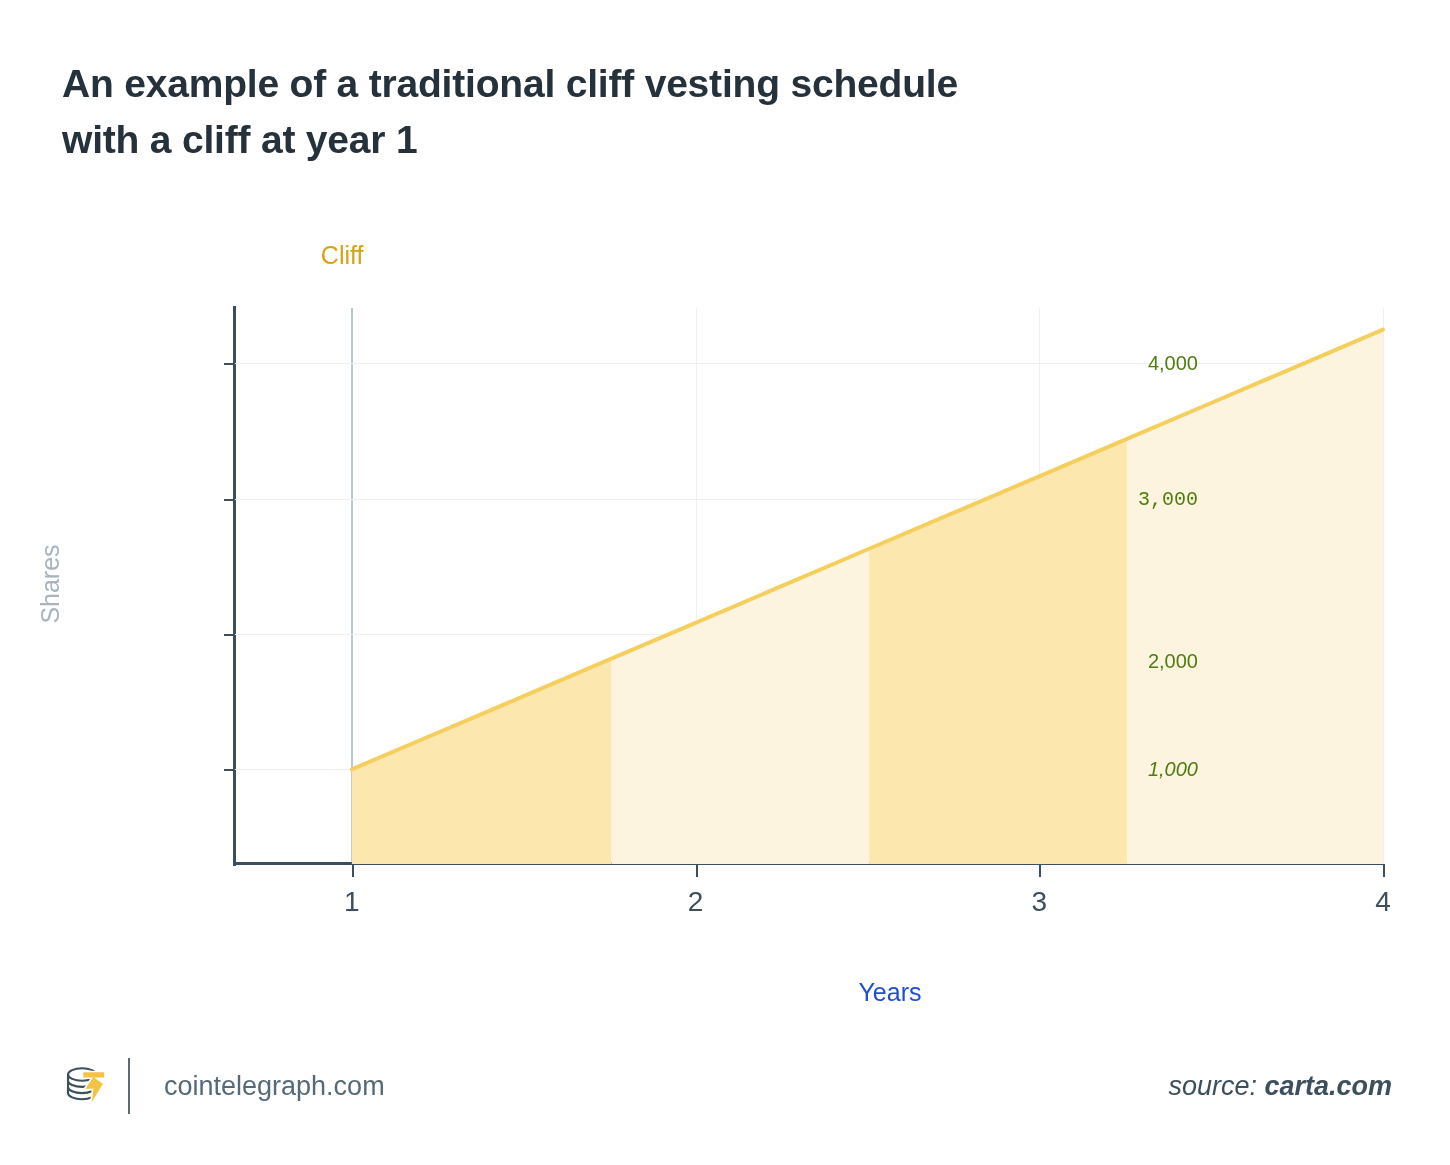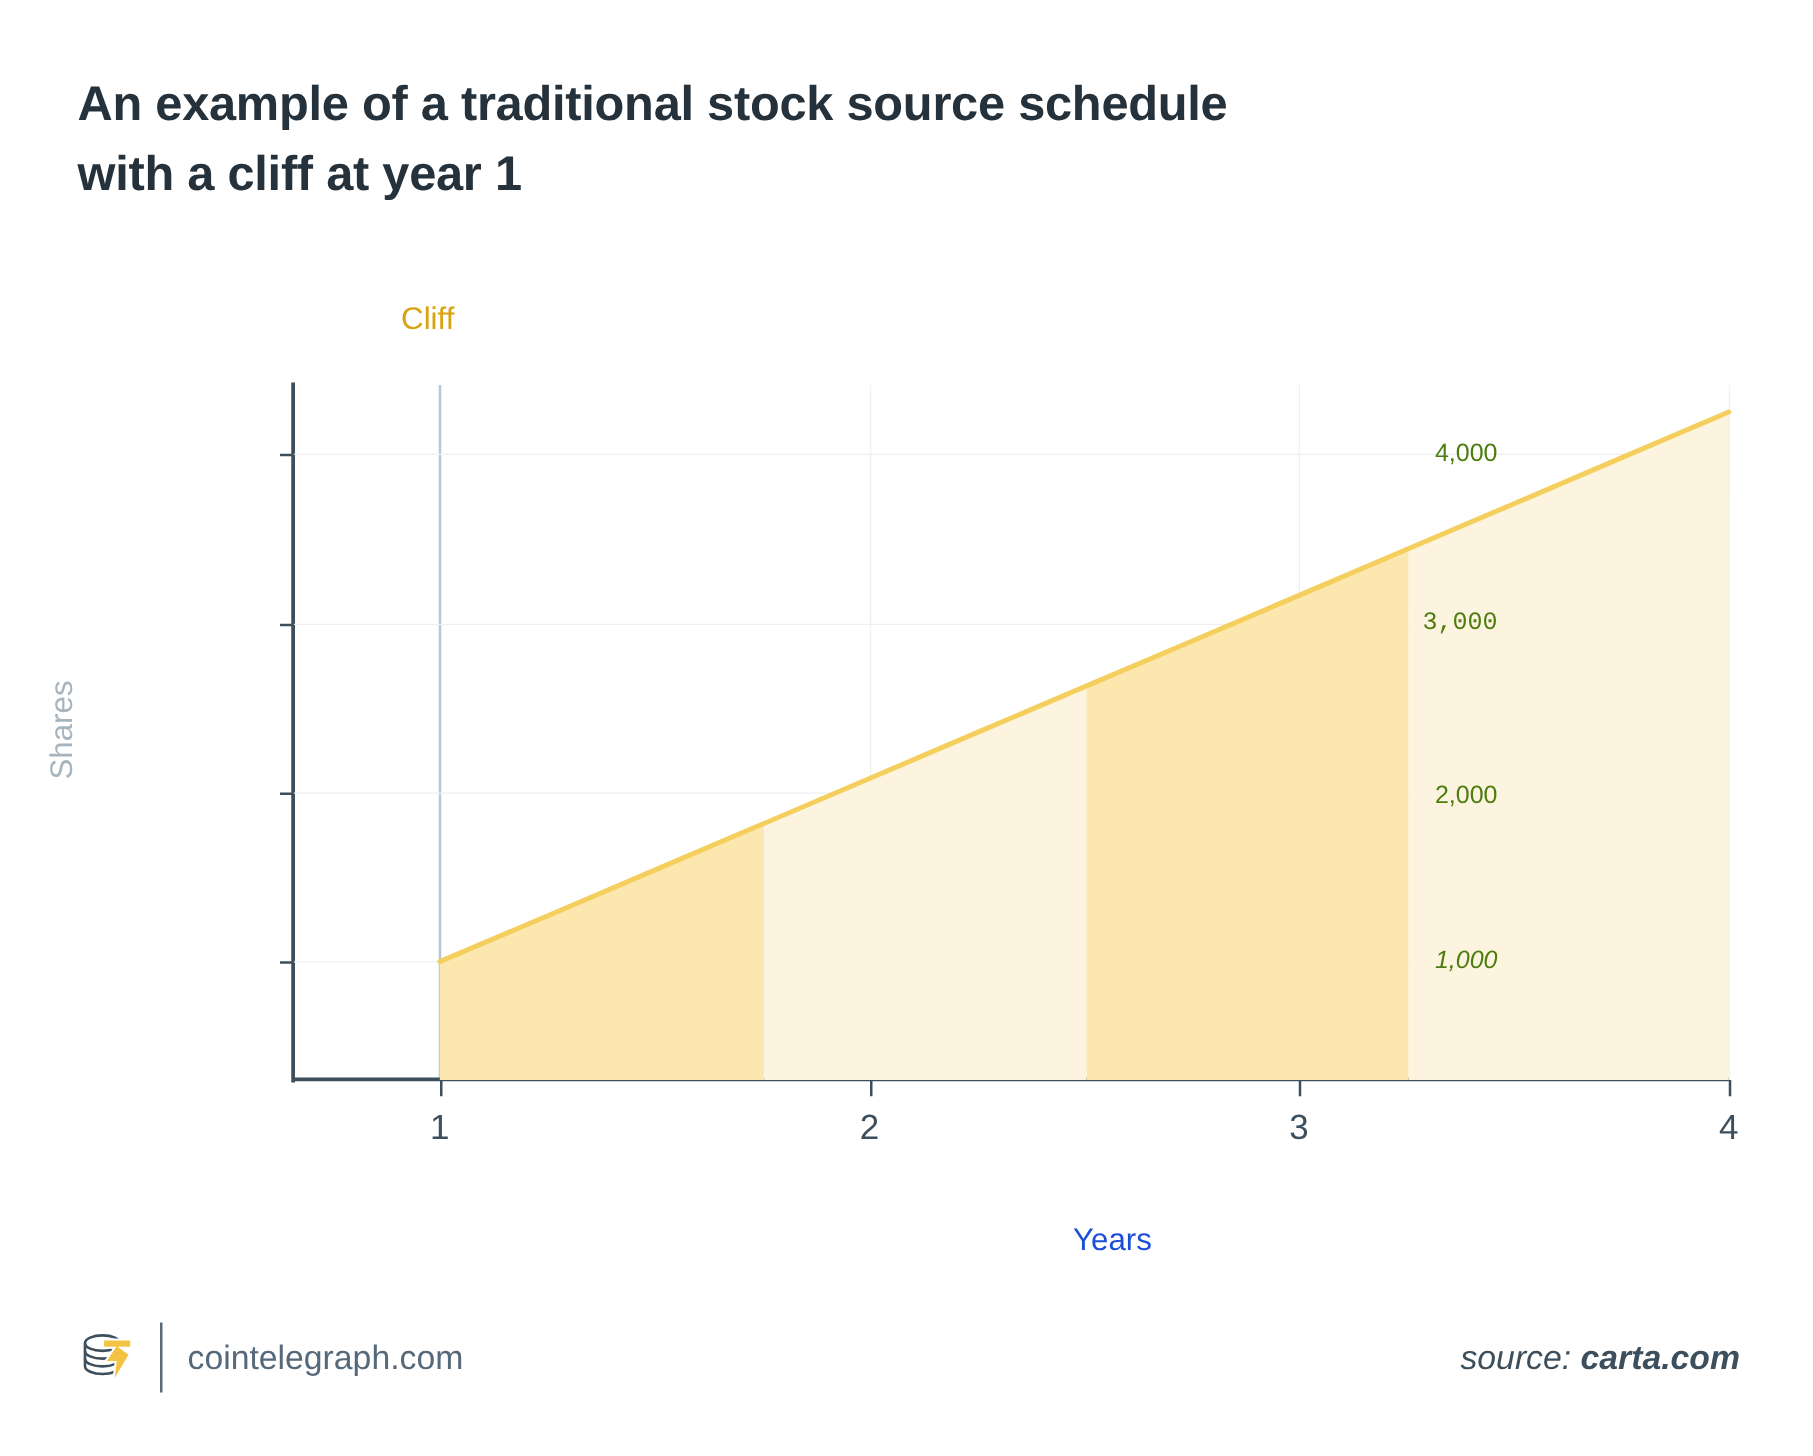--- a/index.html
+++ b/index.html
@@ -179,42 +179,42 @@
   .footer-div {
     position: absolute;
     left: 128px;
     top: 18px;
     width: 2px;
     height: 56px;
     background: #5a6b78;
   }
   .footer-site {
     position: absolute;
-    left: 150px;
+    left: 164px;
     top: 31px;
     font-size: 27px;
     color: #56697a;
     white-space: nowrap;
   }
   .footer-source {
     position: absolute;
     right: 58px;
     top: 31px;
     font-size: 27px;
     font-style: italic;
     color: #3d4f5c;
     white-space: nowrap;
   }
   .footer-source b { font-weight: bold; }
 </style>
 </head>
 <body>
 
 <div class="title">
-  <span class="title-line">An example of a traditional stock source schedule</span>
+  <span class="title-line">An example of a traditional cliff vesting schedule</span>
   <span class="title-line">with a cliff at year 1</span>
 </div>
 
 <div class="chart-wrap">
 
   <div class="axis-name-y">Shares</div>
   <div class="axis-name-x">Years</div>
 
   <div class="cliff-label" style="left: 320.862px;">Cliff</div>
   <div class="cliff-line" style="left: 350.862px;"></div>
@@ -254,21 +254,21 @@
     <div id="x-ticks">
         <div class="xtick-mark" style="left: 116.862px;"></div>
         <div class="xtick-mark" style="left: 460.575px;"></div>
         <div class="xtick-mark" style="left: 804.287px;"></div>
         <div class="xtick-mark" style="left: 1148px;"></div>
       </div>
   </div>
 
   <div id="y-tick-labels">
       <div class="ylabel-txt" style="top: 769.304px; font-style: italic;">1,000</div>
-      <div class="ylabel-txt" style="top: 637px;">2,000</div>
+      <div class="ylabel-txt" style="top: 661px;">2,000</div>
       <div class="ylabel-txt" style="top: 498.745px; font-family: Liberation Mono, monospace;">3,000</div>
       <div class="ylabel-txt" style="top: 363.465px;">4,000</div>
     </div>
   <div id="x-tick-labels">
       <div class="xlabel-txt" style="left: 351.862px;">1</div>
       <div class="xlabel-txt" style="left: 695.575px;">2</div>
       <div class="xlabel-txt" style="left: 1039.29px;">3</div>
       <div class="xlabel-txt" style="left: 1383px;">4</div>
     </div>
 

